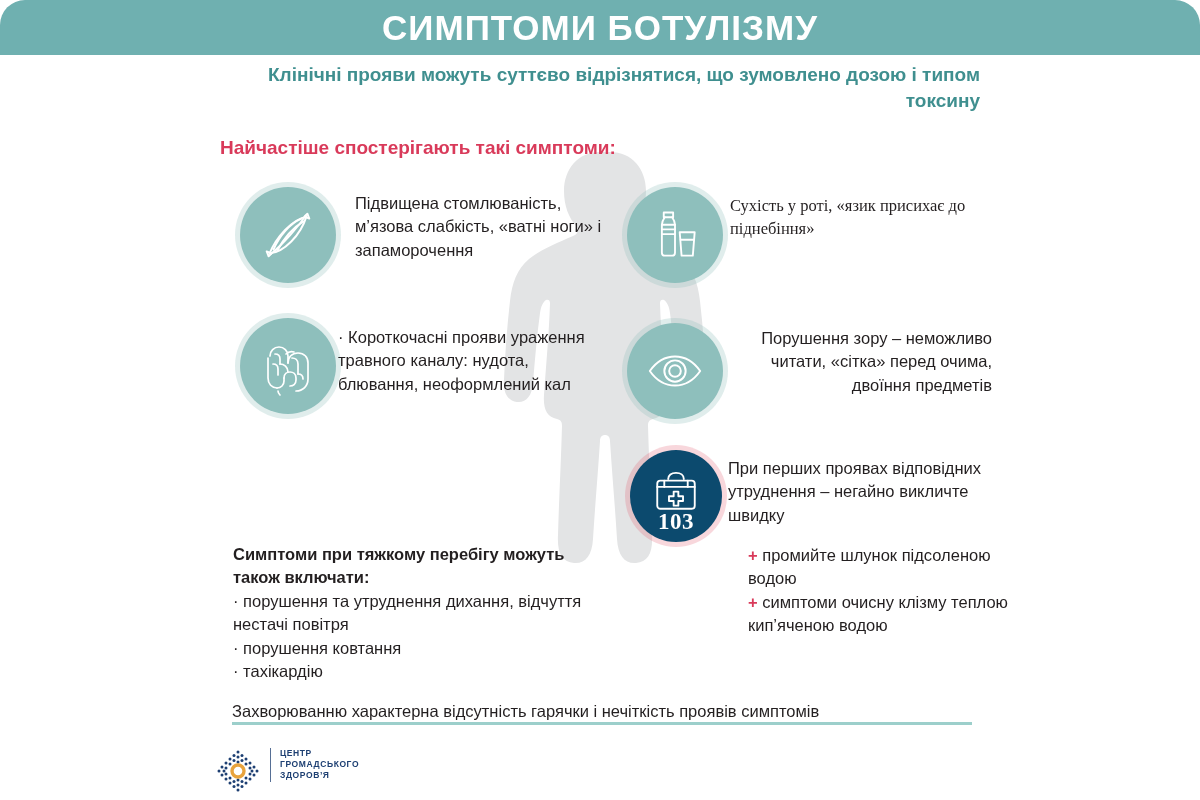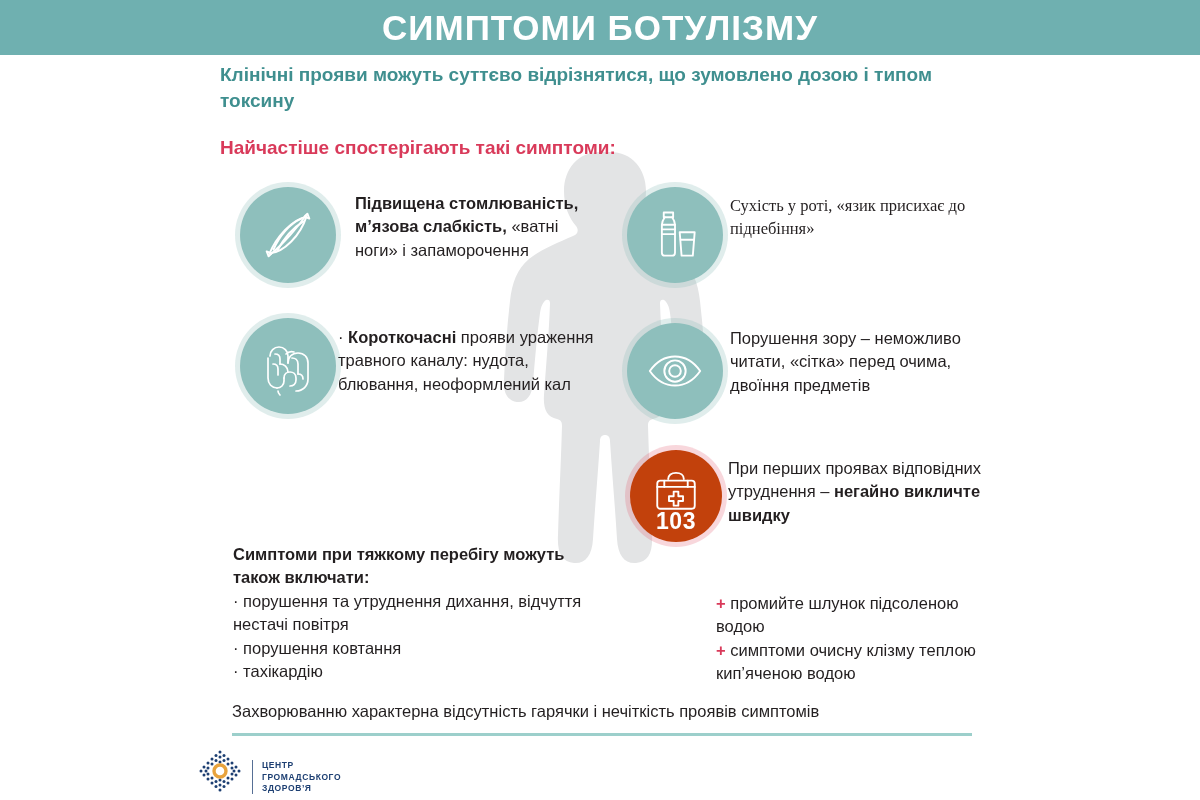--- a/index.html
+++ b/index.html
@@ -6,39 +6,39 @@
   html,body{margin:0;padding:0;}
   body{
     width:1200px;height:800px;
     background:#ffffff;
     font-family:"Liberation Sans","DejaVu Sans",sans-serif;
     color:#231f20;
     overflow:hidden;
     position:relative;
   }
 
-  .poster{position:relative;width:1200px;height:800px;overflow:hidden;}
+  .poster{position:relative;width:1200px;height:800px;overflow:hidden;border-radius:25px;}
 
   
   .header-band{
     position:absolute;left:0;top:0;width:1200px;height:55px;
     background:#6fb0b0;
   }
   .header-title{
     position:absolute;left:0;top:0;width:1200px;height:55px;
     display:flex;align-items:center;justify-content:center;
     color:#ffffff;
     font-size:35px;font-weight:bold;letter-spacing:1px;
     text-transform:uppercase;
     white-space:nowrap;
   }
 
   .subtitle{
     position:absolute;left:220px;top:62px;width:760px;
-    text-align:left;
+    text-align:right;
     color:#3f8f8f;
     font-size:19px;font-weight:bold;line-height:1.35;
   }
 
   .section-heading{
     position:absolute;left:220px;top:137px;width:760px;
     text-align:left;
     color:#d93a5a;
     font-size:19px;font-weight:bold;
     z-index:4;
@@ -52,49 +52,49 @@
     pointer-events:none;
   }
 
   
   .icon-circle{
     position:absolute;border-radius:50%;
     display:flex;align-items:center;justify-content:center;
     z-index:3;
   }
   .icon-circle.teal{background:#8ebfbc;box-shadow:0 0 0 5px rgba(142,191,188,.28);}
-  .icon-circle.red{background:#c2410c;box-shadow:0 0 0 5px rgba(221,74,95,.22);}
+  .icon-circle.red{background:#0c4a6e;box-shadow:0 0 0 5px rgba(221,74,95,.22);font-family:Liberation Serif, serif;}
   .icon-circle svg{display:block;}
 
   .badge-103{
     position:absolute;left:0;right:0;bottom:7px;
     text-align:center;color:#ffffff;
     font-size:23px;font-weight:bold;letter-spacing:.5px;
   }
 
   
   .tblock{
     position:absolute;z-index:3;
     font-size:16.5px;line-height:1.42;color:#231f20;
   }
-  .tblock b{font-weight:bold;}
+  .tblock b{font-weight:normal;}
   .tblock .redplus{color:#d93a5a;font-weight:bold;}
 
   .footer-note{
     position:absolute;left:232px;top:702px;width:740px;
     font-size:16.5px;color:#231f20;
-    padding-bottom:12px;
+    padding-bottom:1px;
     border-bottom:3px solid #9ccfcb;
     z-index:3;
   }
 
   
   .logo{
-    position:absolute;left:197px;top:748px;
-    display:flex;align-items:flex-end;gap:9px;z-index:3;
+    position:absolute;left:215px;top:748px;
+    display:flex;align-items:flex-start;gap:9px;z-index:3;
   }
   .logo-divider{width:1px;height:34px;background:#1d3f72;opacity:.75;}
   .logo-text{
     font-size:8.5px;line-height:1.32;font-weight:bold;
     color:#1d3f72;letter-spacing:.6px;text-transform:uppercase;
     white-space:pre-line;
   }
 </style>
 </head>
 <body>
@@ -174,41 +174,41 @@
 
   <div class="icon-circle teal" style="left:627px;top:323px;width:96px;height:96px;">
     <svg width="62" height="62" viewBox="0 0 64 64" aria-hidden="true">
       <g fill="none" stroke="#ffffff" stroke-width="2" stroke-linecap="round" stroke-linejoin="round">
         <path d="M6 32c7-10 16-15 26-15s19 5 26 15c-7 10-16 15-26 15S13 42 6 32z"></path>
         <circle cx="32" cy="32" r="11"></circle>
         <circle cx="32" cy="32" r="6"></circle>
       </g>
     </svg>
   </div>
-  <div class="tblock" style="left:730px;top:327px;width:262px;">Порушення зору – неможливо читати, «сітка» перед очима, двоїння предметів</div>
+  <div class="tblock" style="left:730px;top:327px;width:262px;text-align:right;">Порушення зору – неможливо читати, «сітка» перед очима, двоїння предметів</div>
 
   <div class="icon-circle red" style="left:630px;top:450px;width:92px;height:92px;">
     <svg width="50" height="50" viewBox="0 0 64 64" style="margin-bottom:12px;" aria-hidden="true">
       <g fill="none" stroke="#ffffff" stroke-width="2.4" stroke-linecap="round" stroke-linejoin="round">
         <path d="M22 18c0-5 4-8 10-8s10 3 10 8"></path>
         <rect x="8" y="20" width="48" height="36" rx="4"></rect>
         <path d="M8 28h48"></path>
         <path d="M17 20v8"></path>
           <path d="M47 20v8"></path>
         <path d="M29 34h6v6h6v6h-6v6h-6v-6h-6v-6h6z"></path>
       </g>
     </svg>
     <div class="badge-103">103</div>
   </div>
 
   <div class="tblock" style="left:728px;top:457px;width:268px;">
     <span>При перших проявах відповідних утруднення – </span><b>негайно викличте швидку</b>
   </div>
 
-  <div class="tblock" style="left:716px;top:544px;width:278px;margin-top:48px;">
+  <div class="tblock" style="left:748px;top:544px;width:278px;">
     <div>
       <span class="redplus">+</span><span> промийте шлунок підсоленою водою</span>
     </div>
     <div>
       <span class="redplus">+</span><span> симптоми очисну клізму теплою кип’яченою водою</span>
     </div>
   </div>
 
   <div class="footer-note">Захворюванню характерна відсутність гарячки і нечіткість проявів симптомів</div>
 

